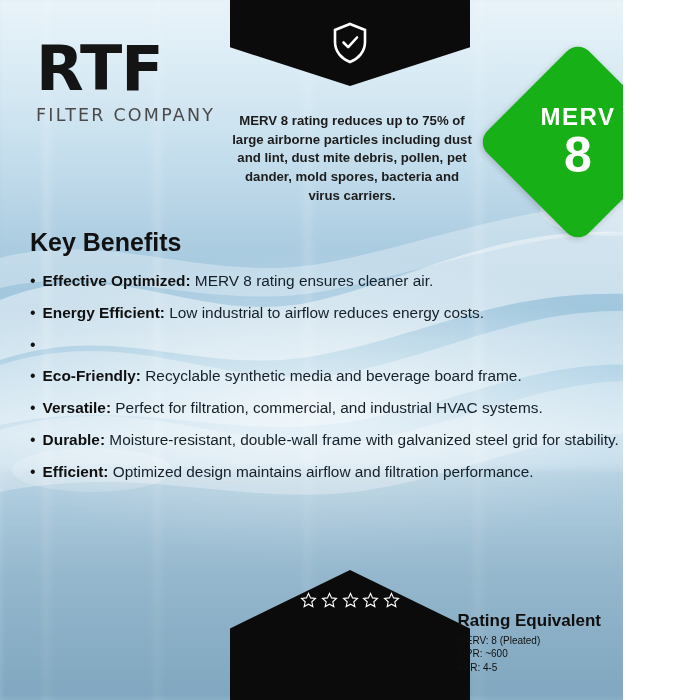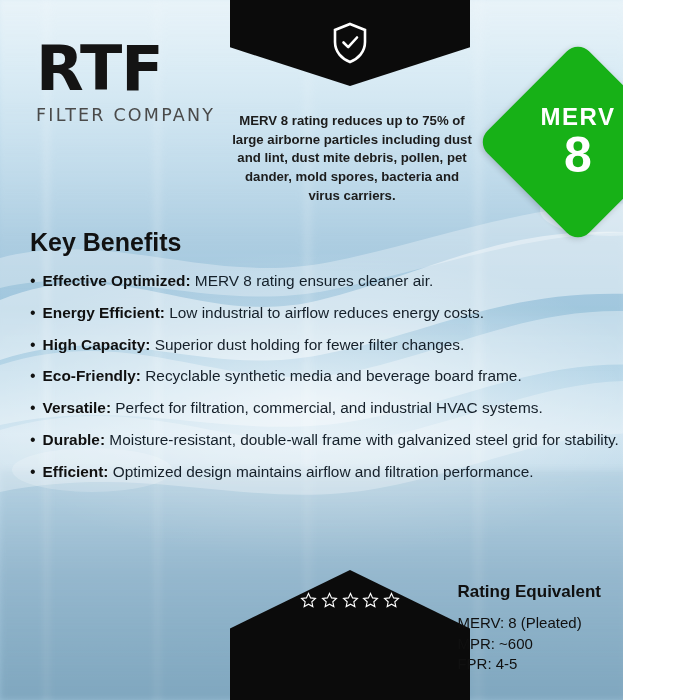--- a/index.html
+++ b/index.html
@@ -155,22 +155,22 @@
     line-height: 1.3;
   }
   .b-strong { font-weight: 700; color: #101010; }
 
   
   .rating {
     position: absolute; bottom: 26px; right: 22px;
     text-align: left; z-index: 5;
     color: #101010;
   }
-  .rating-title { font-size: 17px; font-weight: 700; margin-bottom: 11px; }
-  .rating-line { font-size: 15px; line-height: 1.35; }
+  .rating-title { font-size: 17px; font-weight: 700; margin-bottom: 3px; }
+  .rating-line { font-size: 10px; line-height: 1.35; }
 </style>
 </head>
 <body>
 
 <div class="page">
 
   <div class="bg-window"></div>
   <div class="bg-floor"></div>
 
   <svg class="bg-wave" viewBox="0 0 700 700" preserveAspectRatio="none">
@@ -211,21 +211,20 @@
       <span><span class="b-strong">Effective Optimized:</span> <span>MERV 8 rating ensures cleaner air.</span></span>
     </div>
 
     <div class="benefit">
       <span class="bullet">•</span>
       <span><span class="b-strong">Energy Efficient:</span> <span>Low industrial to airflow reduces energy costs.</span></span>
     </div>
 
     <div class="benefit">
       <span class="bullet">•</span>
-      <span><span class="b-strong">High Capacity:</span> <span>Superior dust holding for fewer filter changes.</span></span>
     </div>
 
     <div class="benefit">
       <span class="bullet">•</span>
       <span><span class="b-strong">Eco-Friendly:</span> <span>Recyclable synthetic media and beverage board frame.</span></span>
     </div>
 
     <div class="benefit">
       <span class="bullet">•</span>
       <span><span class="b-strong">Versatile:</span> <span>Perfect for filtration, commercial, and industrial HVAC systems.</span></span>

